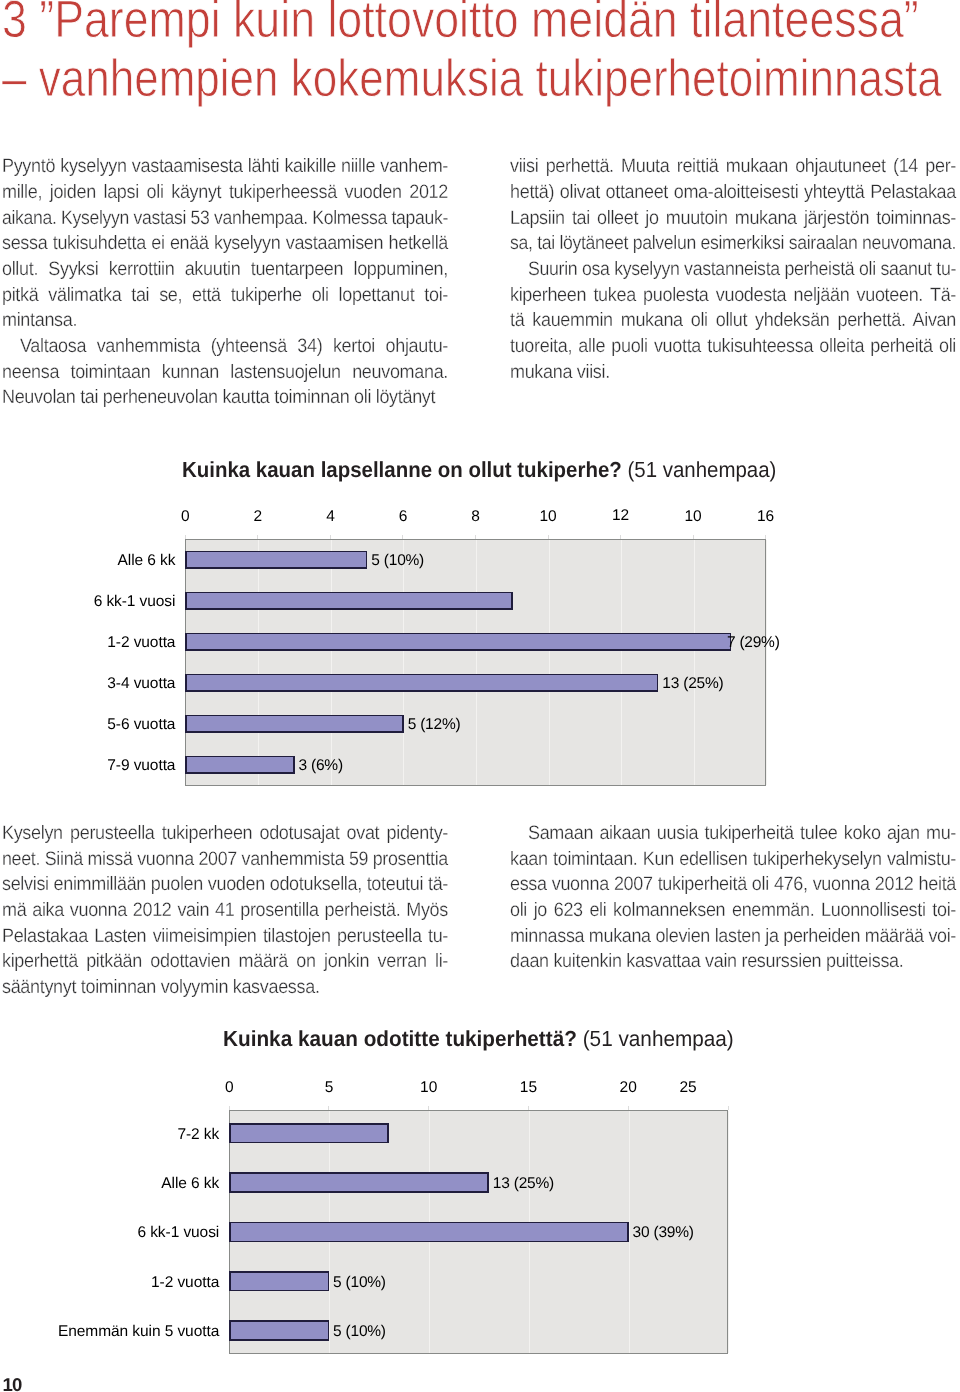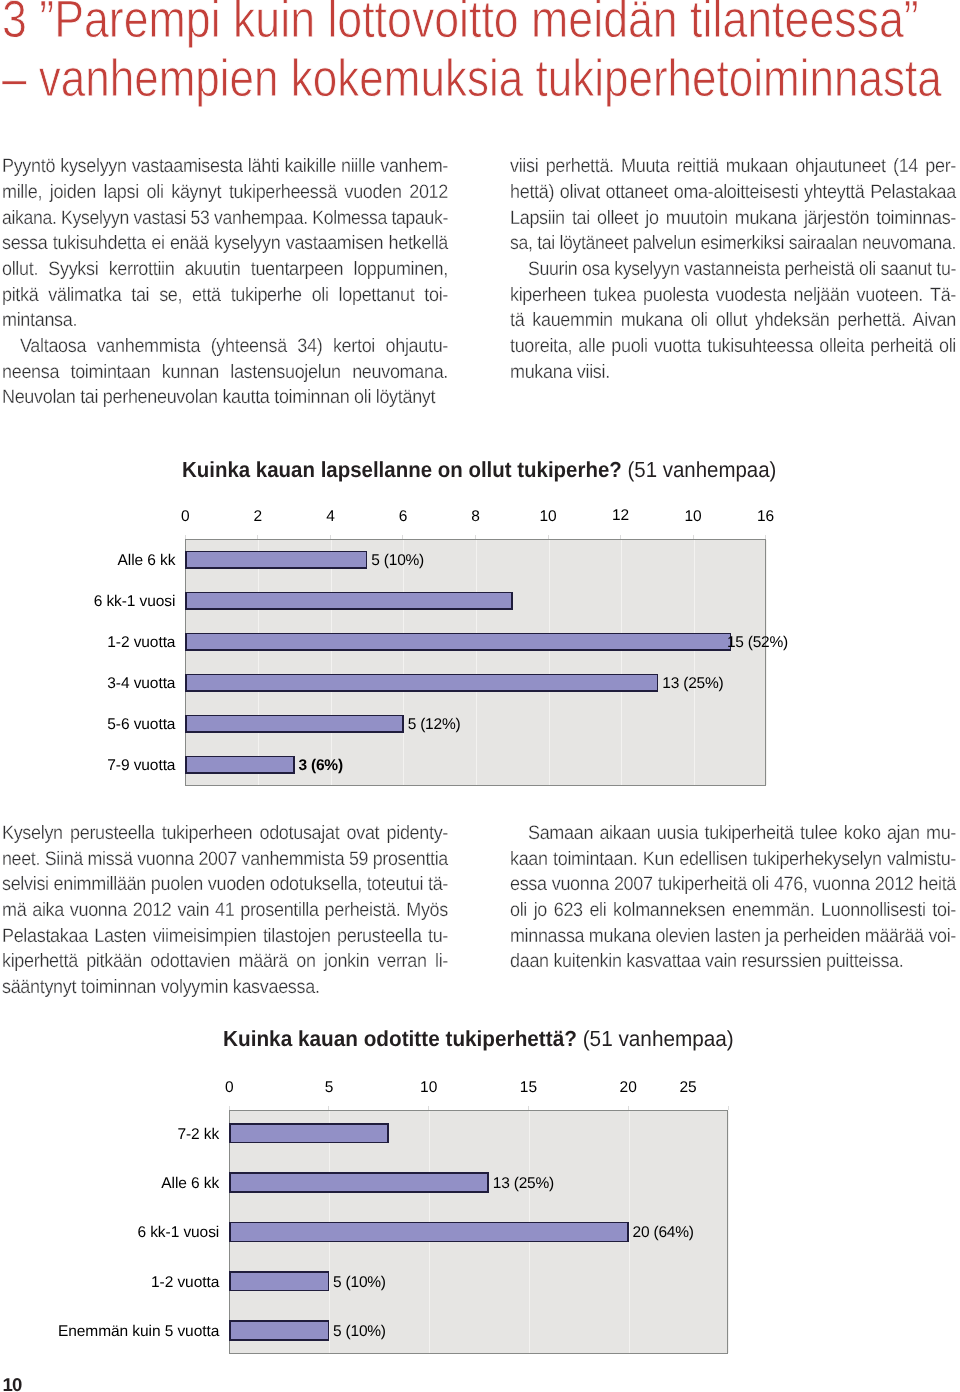--- a/index.html
+++ b/index.html
@@ -121,36 +121,36 @@
       <div class="blabel" style="left: 371.3px; top: 554px;">5 (10%)</div>
       <div class="ytick" style="left: -24.6px; width: 200px; top: 554px;">Alle 6 kk</div>
       <div class="bar" style="left: 185.4px; top: 591.5px; width: 327.42px; height: 18px;">
         <div class="bar-fill"></div>
       </div>
       <div class="blabel" style="left: 498px; top: 595px; margin-top: 40px;">9 (18%)</div>
       <div class="ytick" style="left: -24.6px; width: 200px; top: 595px;">6 kk-1 vuosi</div>
       <div class="bar" style="left: 185.4px; top: 632.5px; width: 545.7px; height: 18px;">
         <div class="bar-fill"></div>
       </div>
-      <div class="blabel" style="left: 726.9px; top: 636px;">15 (52%)</div>
+      <div class="blabel" style="left: 726.9px; top: 636px;">7 (29%)</div>
       <div class="ytick" style="left: -24.6px; width: 200px; top: 636px;">1-2 vuotta</div>
       <div class="bar" style="left: 185.4px; top: 673.5px; width: 472.94px; height: 18px;">
         <div class="bar-fill"></div>
       </div>
       <div class="blabel" style="left: 662.34px; top: 677px;">13 (25%)</div>
       <div class="ytick" style="left: -24.6px; width: 200px; top: 677px;">3-4 vuotta</div>
       <div class="bar" style="left: 185.4px; top: 714.5px; width: 218.28px; height: 18px;">
         <div class="bar-fill"></div>
       </div>
       <div class="blabel" style="left: 407.68px; top: 718px;">5 (12%)</div>
       <div class="ytick" style="left: -24.6px; width: 200px; top: 718px;">5-6 vuotta</div>
       <div class="bar" style="left: 185.4px; top: 755.5px; width: 109.14px; height: 18px;">
         <div class="bar-fill"></div>
       </div>
-      <div class="blabel" style="left: 298.54px; top: 759px; font-weight: bold;">3 (6%)</div>
+      <div class="blabel" style="left: 298.54px; top: 759px;">3 (6%)</div>
       <div class="ytick" style="left: -24.6px; width: 200px; top: 759px;">7-9 vuotta</div>
     </div>
   <div class="chart" id="chart2">
       <div class="chart-title" style="left: 223px; top: 1027.2px; transform: scaleX(0.9478);"><b>Kuinka kauan odotitte tukiperhettä?</b> <span>(51 vanhempaa)</span></div>
       <div class="plot" style="left: 229.2px; top: 1109.9px; width: 498.8px; height: 244.5px;">
         <div class="gl" style="left: 99.26px;"></div>
         <div class="gl" style="left: 199.02px;"></div>
         <div class="gl" style="left: 298.78px;"></div>
         <div class="gl" style="left: 398.54px;"></div>
         <div class="gl" style="left: 498.3px;"></div>
@@ -173,21 +173,21 @@
       <div class="blabel" style="left: 392.96px; top: 1127.8px; margin-top: 48px;">8 (16%)</div>
       <div class="ytick" style="left: 19.2px; width: 200px; top: 1127.8px;">7-2 kk</div>
       <div class="bar" style="left: 229.2px; top: 1172.45px; width: 259.61px; height: 20.3px;">
         <div class="bar-fill"></div>
       </div>
       <div class="blabel" style="left: 492.81px; top: 1177.1px;">13 (25%)</div>
       <div class="ytick" style="left: 19.2px; width: 200px; top: 1177.1px;">Alle 6 kk</div>
       <div class="bar" style="left: 229.2px; top: 1221.75px; width: 399.4px; height: 20.3px;">
         <div class="bar-fill"></div>
       </div>
-      <div class="blabel" style="left: 632.6px; top: 1226.4px;">20 (64%)</div>
+      <div class="blabel" style="left: 632.6px; top: 1226.4px;">30 (39%)</div>
       <div class="ytick" style="left: 19.2px; width: 200px; top: 1226.4px;">6 kk-1 vuosi</div>
       <div class="bar" style="left: 229.2px; top: 1271.05px; width: 99.85px; height: 20.3px;">
         <div class="bar-fill"></div>
       </div>
       <div class="blabel" style="left: 333.05px; top: 1275.7px;">5 (10%)</div>
       <div class="ytick" style="left: 19.2px; width: 200px; top: 1275.7px;">1-2 vuotta</div>
       <div class="bar" style="left: 229.2px; top: 1320.35px; width: 99.85px; height: 20.3px;">
         <div class="bar-fill"></div>
       </div>
       <div class="blabel" style="left: 333.05px; top: 1325px;">5 (10%)</div>

